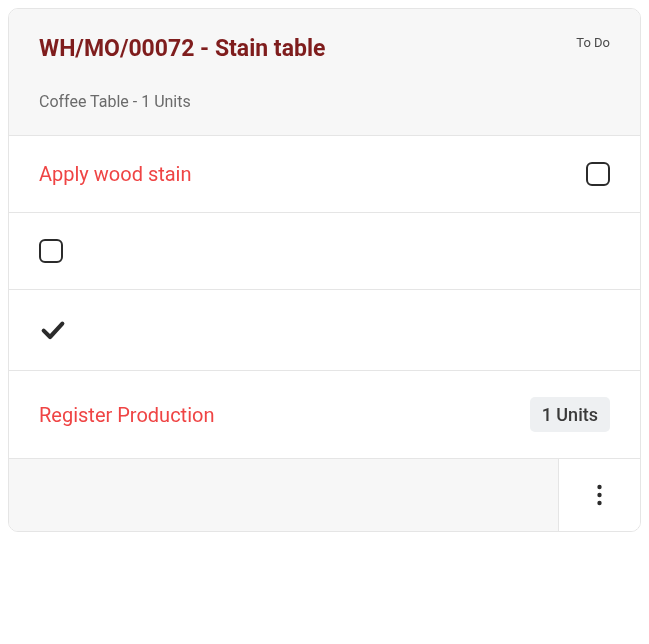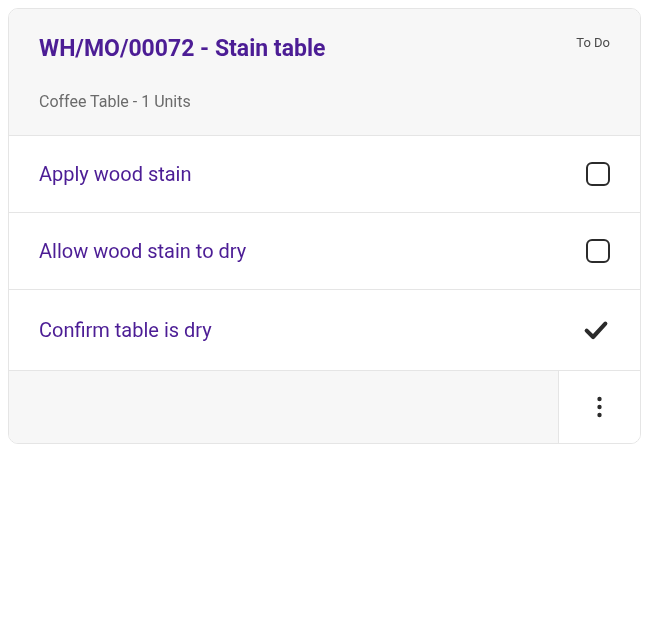--- a/index.html
+++ b/index.html
@@ -26,21 +26,21 @@
   }
   .header-top {
     display: flex;
     justify-content: space-between;
     align-items: flex-start;
     margin-bottom: 30px;
   }
   .title {
     font-size: 23px;
     font-weight: 700;
-    color: #4c1d95;
+    color: #7f1d1d;
   }
   .status {
     font-size: 13px;
     color: #4a4a4a;
     font-weight: 400;
   }
   .subtitle {
     font-size: 16px;
     color: #6b6b6b;
     font-weight: 400;
@@ -51,21 +51,21 @@
     align-items: center;
     padding: 26px 30px;
     border-bottom: 1px solid #e5e5e5;
     background: #ffffff;
   }
   .row:last-of-type {
     border-bottom: 1px solid #e5e5e5;
   }
   .row-label {
     font-size: 20px;
-    color: #4c1d95;
+    color: #ef4444;
     font-weight: 400;
   }
   .checkbox {
     width: 24px;
     height: 24px;
     border: 2px solid #2b2b2b;
     border-radius: 6px;
     background: #ffffff;
     cursor: pointer;
   }
@@ -118,33 +118,35 @@
     </div>
     <div class="subtitle">Coffee Table - 1 Units</div>
   </div>
 
   <div class="row">
     <div class="row-label">Apply wood stain</div>
     <div class="checkbox"></div>
   </div>
 
   <div class="row">
-    <div class="row-label">Allow wood stain to dry</div>
     <div class="checkbox"></div>
   </div>
 
   <div class="row">
-    <div class="row-label">Confirm table is dry</div>
     <div class="check-icon">
       <svg viewBox="0 0 24 24" fill="none">
         <path d="M4 12.5 L9.5 18 L20 6.5" stroke="#2b2b2b" stroke-width="3.5" stroke-linecap="round" stroke-linejoin="round"></path>
       </svg>
     </div>
   </div>
 
+  <div class="row">
+    <div class="row-label">Register Production</div>
+    <div class="badge">1 Units</div>
+  </div>
 
   <div class="footer">
     <div class="kebab-button">
       <svg viewBox="0 0 5 22">
         <circle cx="2.5" cy="3" r="2.2" fill="#2b2b2b"></circle>
         <circle cx="2.5" cy="11" r="2.2" fill="#2b2b2b"></circle>
         <circle cx="2.5" cy="19" r="2.2" fill="#2b2b2b"></circle>
       </svg>
     </div>
   </div>

